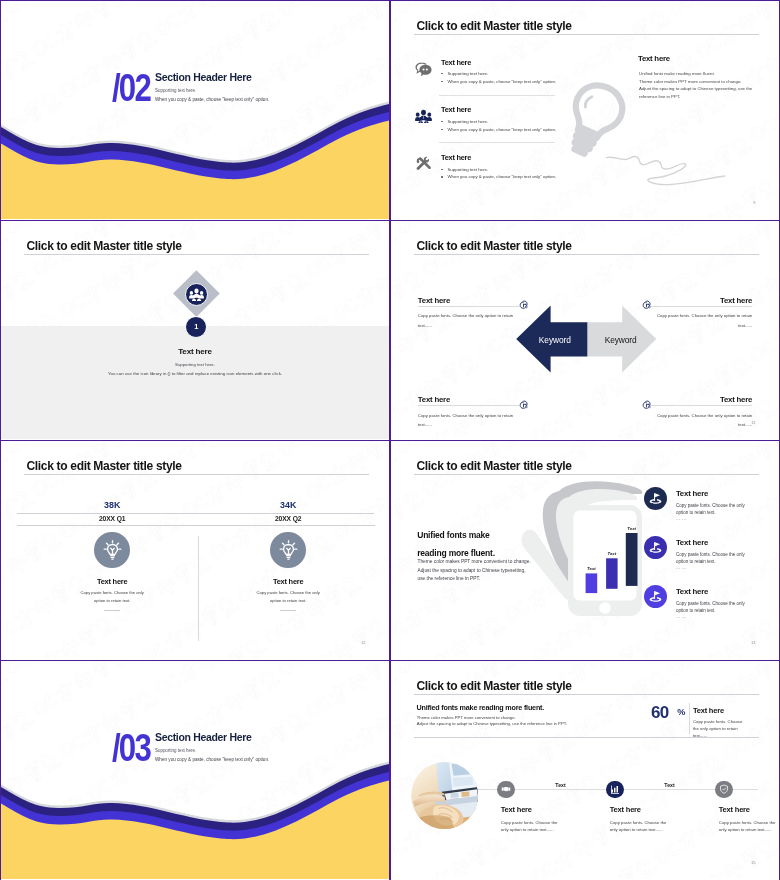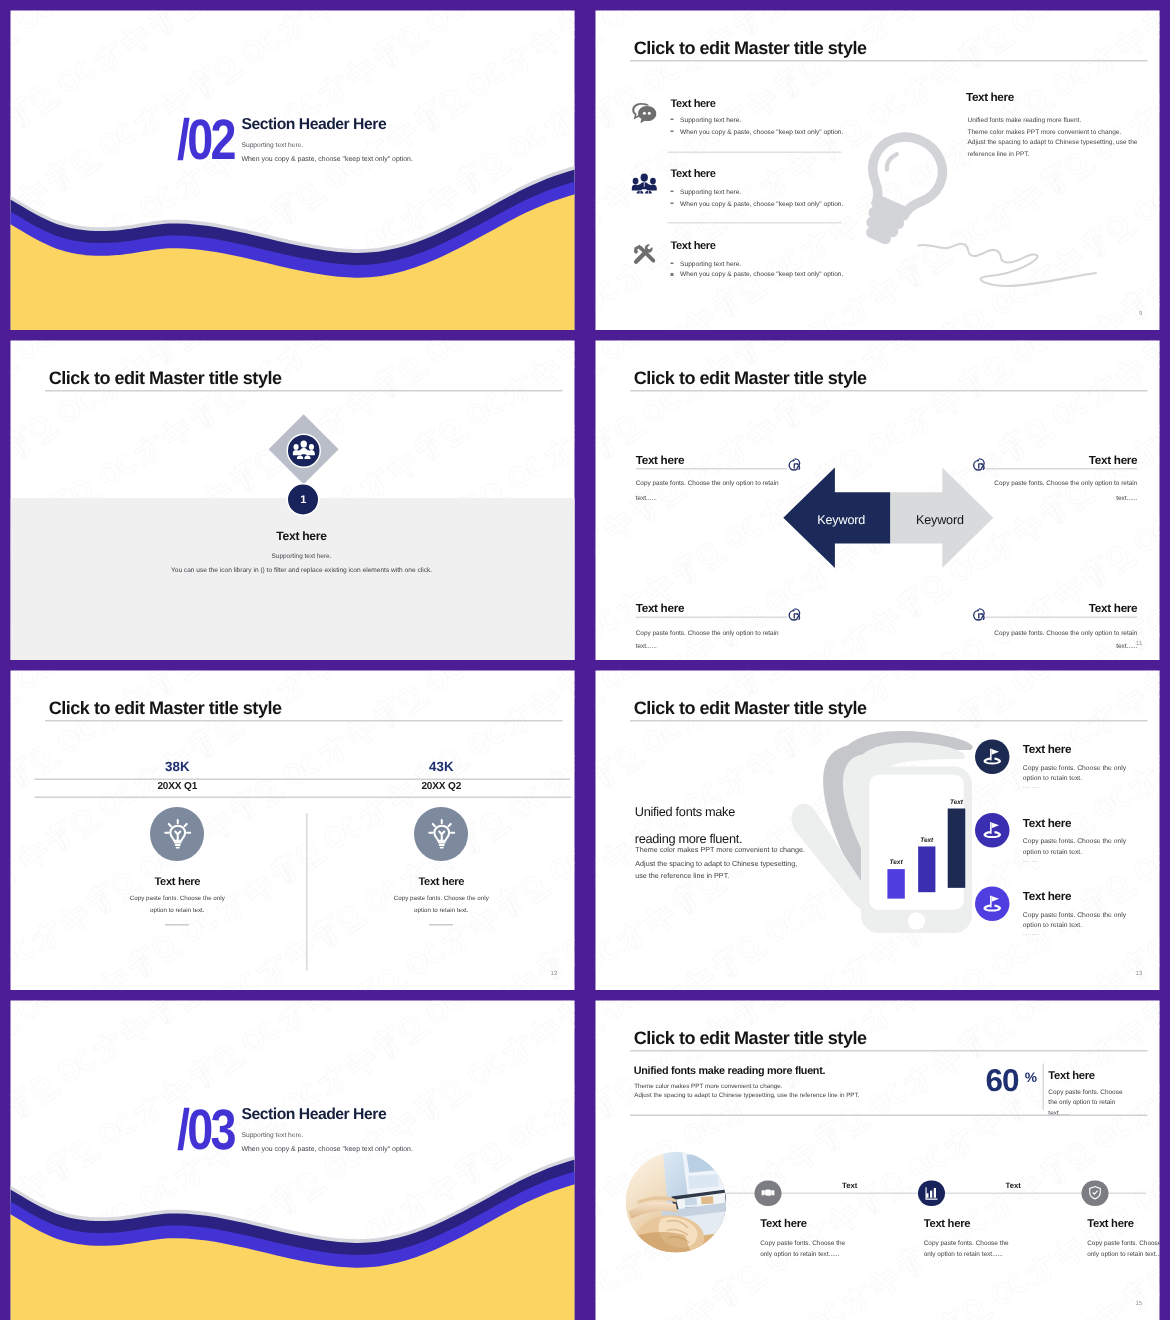--- a/index.html
+++ b/index.html
@@ -1,40 +1,40 @@
 <!DOCTYPE html>
 <html><head>
 <meta charset="utf-8">
 <style>
   html,body{margin:0;padding:0;}
   body{width:780px;height:880px;background:#fff;font-family:"Liberation Sans",sans-serif;}
   .grid{width:780px;height:880px;display:grid;grid-template-columns:390px 390px;grid-template-rows:220px 220px 220px 220px;}
-  .slide{position:relative;width:390px;height:256px;box-sizing:border-box;border:7px solid #4c1d95;background:#fff;overflow:hidden;}
+  .slide{position:relative;width:390px;height:256px;box-sizing:border-box;border:1px solid #4c1d95;background:#fff;overflow:hidden;}
   .inner{position:absolute;left:0;top:0;width:388px;height:218px;overflow:hidden;}
   .wave{position:absolute;left:-1px;top:-1px;}
   .mtitle{position:absolute;left:15px;top:8.3px;font-weight:bold;color:#151515;font-size:12.05px;letter-spacing:-.34px;white-space:nowrap;}
   .uline{position:absolute;left:12px;top:31.5px;width:346px;background:#cfd1d6;height:1px;}
   .pgno{position:absolute;color:#8d8f96;font-size:4.0px;}
   
   .snum{position:absolute;left:111px;top:68px;color:#4433d4;font-weight:bold;font-size:38px;letter-spacing:-2.2px;line-height:1;transform:scaleX(.82);transform-origin:left top;}
   .stitle{position:absolute;left:154px;top:69.8px;color:#17213f;font-weight:bold;font-size:10.5px;letter-spacing:-.33px;white-space:nowrap;}
   .ssub{position:absolute;left:154px;top:87.4px;color:#54565e;font-size:4.45px;white-space:nowrap;}
   .snote{position:absolute;left:154px;top:96.0px;color:#3f4149;font-size:4.62px;white-space:nowrap;}
   
   .tl-lead{position:absolute;font-weight:bold;font-size:7.2px;color:#141414;letter-spacing:-.2px;white-space:nowrap;}
   .tl-body{position:absolute;font-size:4.2px;color:#3f4147;white-space:nowrap;}
-  .stat-num{position:absolute;font-weight:bold;font-size:21px;color:#1f3070;letter-spacing:-.6px;line-height:1;}
+  .stat-num{position:absolute;font-weight:bold;font-size:17px;color:#1f3070;letter-spacing:-.6px;line-height:1;}
   .stat-pct{position:absolute;font-weight:bold;font-size:9.2px;color:#1f3070;}
   .tl-h{position:absolute;font-weight:bold;font-size:7.5px;color:#141414;letter-spacing:-.2px;white-space:nowrap;}
   .tl-b{position:absolute;font-size:4.3px;color:#3f4147;line-height:7.2px;}
   .tl-c{position:absolute;border-radius:50%;display:flex;align-items:center;justify-content:center;}
   .tl-rail{position:absolute;height:1px;background:#dcdde1;}
   .tl-con{position:absolute;font-weight:bold;font-size:5.2px;color:#1a1a1a;text-align:center;}
   
-  .lead{position:absolute;font-weight:normal;font-size:8.5px;color:#141414;line-height:10.6px;letter-spacing:-.2px;}
+  .lead{position:absolute;font-weight:bold;font-size:8.5px;color:#141414;line-height:10.6px;letter-spacing:-.2px;}
   .leadb{position:absolute;font-size:4.8px;color:#3f4147;line-height:9.6px;}
   .barlab{position:absolute;font-weight:bold;font-size:4.3px;color:#141414;font-style:italic;text-align:center;}
   .icirc{position:absolute;border-radius:50%;display:flex;align-items:center;justify-content:center;}
   .ch{position:absolute;font-weight:bold;font-size:7.8px;color:#141414;letter-spacing:-.2px;white-space:nowrap;}
   .cb{position:absolute;font-size:4.5px;color:#3f4147;line-height:7.0px;}
   .cdots{position:absolute;font-size:3.6px;color:#b5b7bc;letter-spacing:.4px;}
   
   .kpiv{position:absolute;font-weight:bold;color:#1f3070;text-align:center;}
   .kpil{position:absolute;font-weight:bold;color:#1a1a1a;text-align:center;}
   .kcirc{position:absolute;border-radius:50%;background:#7d8a9d;display:flex;align-items:center;justify-content:center;}
@@ -356,21 +356,21 @@
 <g fill="#ffffff">
   <rect x="15.2" y="30.4" width="9.6" height="2.6" rx="1.3"></rect>
   <rect x="16.2" y="33.8" width="7.6" height="2.5" rx="1.25"></rect>
   <rect x="17.4" y="37.1" width="5.2" height="2.3" rx="1.15"></rect>
 </g>
 </svg>
         </div>
   <div class="kh" style="left:61.2px;top:136.0px;width:100px">Text here</div>
   <div class="kb" style="left:75.2px;top:147.8px;width:72px">Copy paste fonts. Choose the only option to retain text.</div>
   <div class="kdash" style="left:103.2px;top:168.6px;width:16px"></div>
-  <div class="kpiv" style="left:247.2px;top:59.0px;width:80px;font-size:8.9px">43K</div>
+  <div class="kpiv" style="left:247.2px;top:59.0px;width:80px;font-size:8.9px">34K</div>
   <div class="kpil" style="left:247.2px;top:74.4px;width:80px;font-size:6.7px;letter-spacing:-.1px">20XX Q2</div>
   <div class="kcirc" style="left:269.34999999999997px;top:90.9px;width:35.7px;height:35.7px">
           <svg width="21" height="21" viewBox="0 0 40 40">
 <g fill="none" stroke="#ffffff" stroke-width="2.6" stroke-linecap="round" stroke-linejoin="round">
   <path d="M20 10.5 C 14.6 10.5 10.6 14.4 10.6 19.4 C 10.6 22.5 12.3 24.9 13.8 26.5 C 14.7 27.5 15.1 28.4 15.2 29.4 L24.8 29.4 C 24.9 28.4 25.3 27.5 26.2 26.5 C 27.7 24.9 29.4 22.5 29.4 19.4 C 29.4 14.4 25.4 10.5 20 10.5 Z"></path>
   <path d="M20 29.4 L20 21.5 M20 21.5 L16.8 17.8 M20 21.5 L23.2 17.8"></path>
   <path d="M20 3.2 L20 7.2"></path>
   <path d="M4.2 19.4 L8.2 19.4"></path>
   <path d="M31.8 19.4 L35.8 19.4"></path>
   <path d="M8.6 8.2 L11.4 11"></path>

